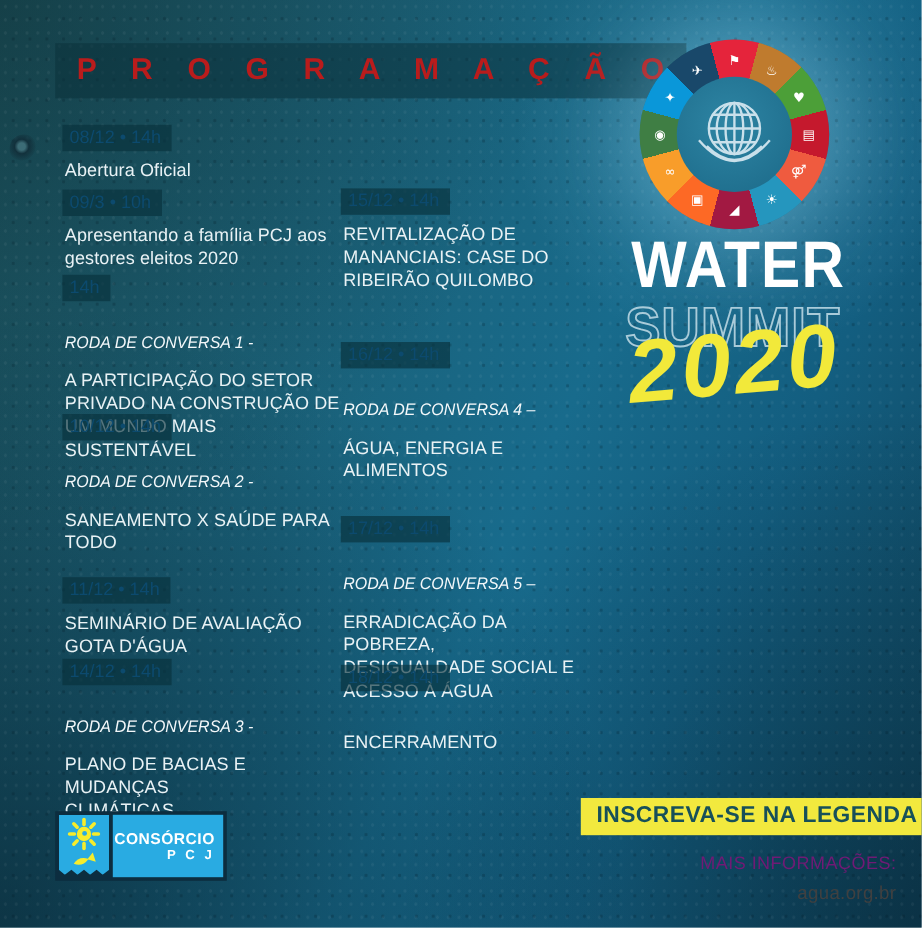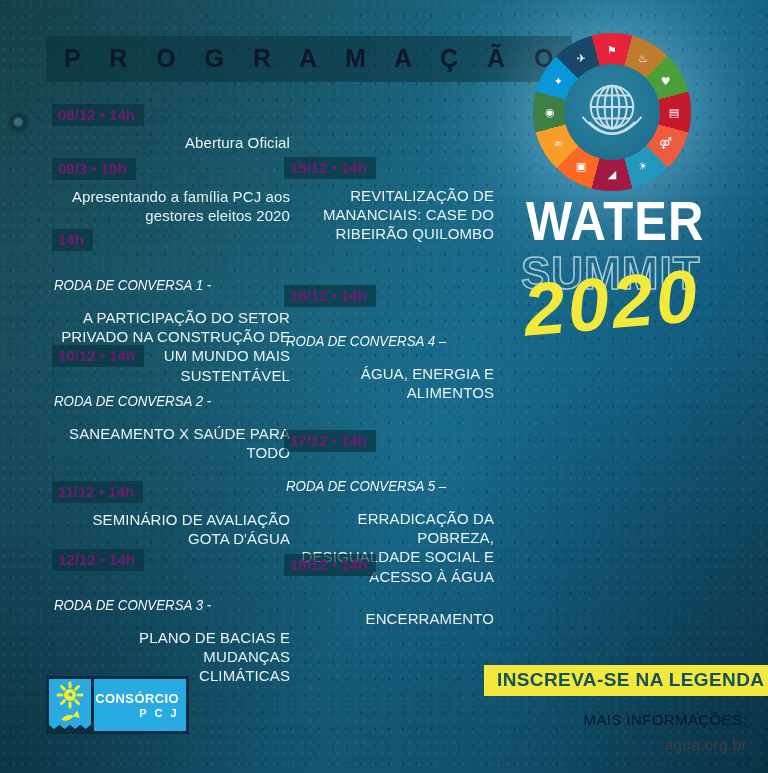--- a/index.html
+++ b/index.html
@@ -19,38 +19,38 @@
       radial-gradient(rgba(255,255,255,0.05) 1px, transparent 1.4px),
       radial-gradient(rgba(0,22,32,0.22) 1px, transparent 1.4px);
     background-size:9px 11px,14px 17px;
     background-position:0 0,4px 7px;
   }
   .abs{position:absolute;}
   
   .poster-title{
     left:46px;top:36px;display:inline-block;
     background:rgba(10,48,58,0.52);
-    color:#0f172a;font-weight:bold;font-size:25px;
+    color:#b91c1c;font-weight:bold;font-size:25px;
     letter-spacing:11px;padding:8px 8px 9px 18px;white-space:nowrap;
   }
   
   .event{width:238px;}
   .event .badge{
-    display:table;background:rgba(8,49,60,0.65);color:#701a75;
-    font-weight:bold;font-size:15px;padding:2px 9px 3px 6px;margin-bottom:7px;
+    display:table;background:rgba(8,49,60,0.65);color:#0c4a6e;
+    font-weight:normal;font-size:15px;padding:2px 9px 3px 6px;margin-bottom:7px;
     white-space:nowrap;
   }
   .event .sub{
     display:inline-block;font-style:italic;font-size:14px;color:#f4f8fa;
     margin:1px 0 15px 2px;transform:scaleX(0.95);transform-origin:left center;
     white-space:nowrap;
   }
   .event .etitle{
     font-size:15px;line-height:1.28;color:#e9f2f5;white-space:pre-line;
-    margin-left:2px;letter-spacing:0.1px;text-align:right;
+    margin-left:2px;letter-spacing:0.1px;
   }
   .gap-lg{margin-top:33px;}
   
   .wheel-wrap{left:533px;top:33px;width:158px;height:158px;}
   .wheel-ring{
     position:absolute;inset:0;border-radius:50%;
     box-shadow:0 0 55px 18px rgba(140,210,235,0.26);
   }
   .wheel-center{
     position:absolute;left:31px;top:31px;width:96px;height:96px;border-radius:50%;
@@ -92,21 +92,21 @@
     display:flex;flex-direction:column;justify-content:center;align-items:flex-end;
     padding:0 7px;box-sizing:border-box;
   }
   .pcj-line1{font-weight:bold;font-size:13px;letter-spacing:0.4px;}
   .pcj-line2{font-weight:bold;font-size:11px;letter-spacing:2.5px;margin-top:1px;}
   .signup-banner{
     left:484px;top:665px;background:#f2e93e;color:#175059;
     font-weight:800;font-size:19px;letter-spacing:0.4px;
     padding:4px 13px 5px 13px;white-space:nowrap;cursor:pointer;
   }
-  .more-info{right:21px;top:711px;color:#0f172a;font-size:15px;letter-spacing:0.4px;white-space:nowrap;margin-left:20px;}
+  .more-info{right:21px;top:711px;color:#701a75;font-size:15px;letter-spacing:0.4px;white-space:nowrap;margin-left:20px;}
   .site-url{right:21px;top:736px;color:#404040;font-size:15.5px;letter-spacing:0.3px;white-space:nowrap;cursor:pointer;}
   
   .bubble{
     left:8px;top:112px;width:24px;height:24px;border-radius:50%;
     background:radial-gradient(circle at 42% 42%, #3c6c76 0 3px, #12313c 6px, rgba(18,49,60,0.25) 11px, rgba(18,49,60,0) 12px);
   }
   svg{display:block;}
 </style>
 </head>
 <body>
@@ -141,21 +141,21 @@
 TODO</div>
 </div>
 
 <div class="abs event" style="left:52px;top:453px;margin-top:28px;">
   <span class="badge">11/12 • 14h</span>
   <div class="etitle">SEMINÁRIO DE AVALIAÇÃO
 GOTA D'ÁGUA</div>
 </div>
 
 <div class="abs event" style="left:52px;top:549px;">
-  <span class="badge">12/12 • 14h</span><br>
+  <span class="badge">14/12 • 14h</span><br>
   <span class="sub">RODA DE CONVERSA 3 -</span>
   <div class="etitle">PLANO DE BACIAS E MUDANÇAS
 CLIMÁTICAS</div>
 </div>
 
 <div class="abs event" style="left:284px;top:157px;width:210px;">
   <span class="badge">15/12 • 14h</span>
   <div class="etitle">REVITALIZAÇÃO DE
 MANANCIAIS: CASE DO
 RIBEIRÃO QUILOMBO</div>

